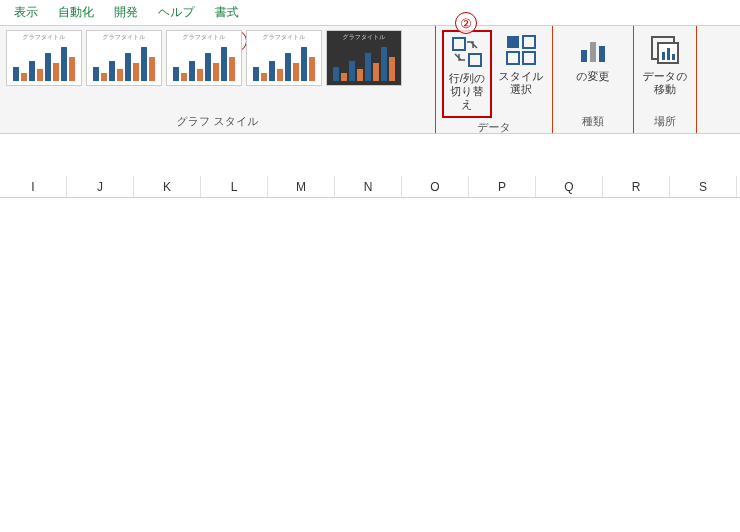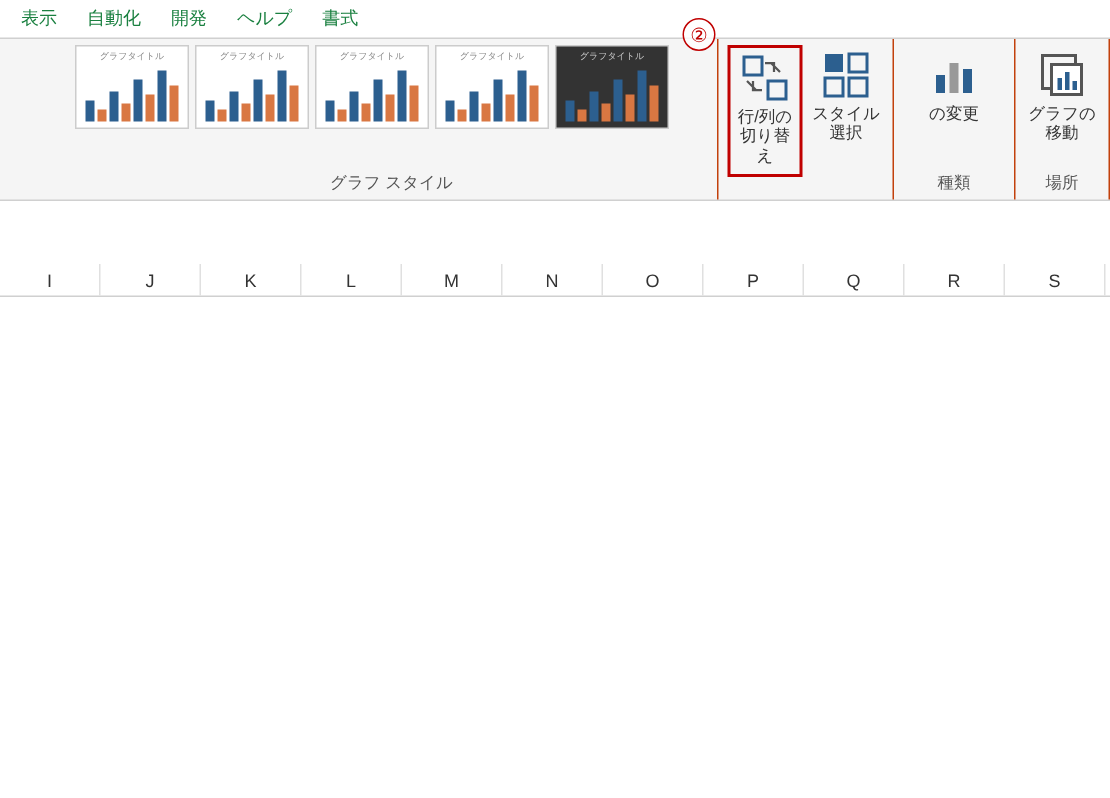--- a/index.html
+++ b/index.html
@@ -66,21 +66,21 @@
   <div class="tab">自動化</div>
   <div class="tab">開発</div>
   <div class="tab">ヘルプ</div>
   <div class="tab">書式</div>
 </div>
 
 <div class="ribbon">
   <div class="callout" style="left:225px; top:4px;">①</div>
   <div class="callout" style="left:455px; top:-14px;">②</div>
 
-  <div class="ribbon-group" style="width:436px;margin-left:44px;">
+  <div class="ribbon-group" style="width:436px;">
     <div class="ribbon-group-content">
       <div class="style-thumb">
         <span class="title">グラフタイトル</span>
         <div class="mini-bar" style="height:14px"></div>
           <div class="mini-bar orange" style="height:8px"></div>
         <div class="mini-bar" style="height:20px"></div>
           <div class="mini-bar orange" style="height:12px"></div>
         <div class="mini-bar" style="height:28px"></div>
           <div class="mini-bar orange" style="height:18px"></div>
         <div class="mini-bar" style="height:34px"></div>
@@ -150,20 +150,21 @@
         <svg class="icon" viewBox="0 0 32 32">
             <rect x="2" y="2" width="12" height="12" fill="#2c5f8f"></rect>
             <rect x="18" y="2" width="12" height="12" fill="none" stroke="#2c5f8f" stroke-width="2"></rect>
             <rect x="2" y="18" width="12" height="12" fill="none" stroke="#2c5f8f" stroke-width="2"></rect>
             <rect x="18" y="18" width="12" height="12" fill="none" stroke="#2c5f8f" stroke-width="2"></rect>
           </svg>
         <span class="lbl">スタイル</span>
         <span class="lbl">選択</span>
       </div>
     </div>
+    <div class="ribbon-group-label">データ</div>
   </div>
 
   <div class="ribbon-group">
     <div class="ribbon-group-content">
       <div class="ribbon-btn" style="width:68px">
         <svg class="icon" viewBox="0 0 32 32">
             <rect x="4" y="16" width="6" height="12" fill="#2c5f8f"></rect>
             <rect x="13" y="8" width="6" height="20" fill="#999"></rect>
             <rect x="22" y="12" width="6" height="16" fill="#2c5f8f"></rect>
           </svg>
@@ -176,21 +177,21 @@
   <div class="ribbon-group">
     <div class="ribbon-group-content">
       <div class="ribbon-btn">
         <svg class="icon" viewBox="0 0 32 32">
             <rect x="3" y="3" width="22" height="22" fill="none" stroke="#555" stroke-width="2"></rect>
             <rect x="9" y="9" width="20" height="20" fill="#fff" stroke="#555" stroke-width="2"></rect>
             <rect x="13" y="18" width="3" height="8" fill="#2c5f8f"></rect>
             <rect x="18" y="14" width="3" height="12" fill="#2c5f8f"></rect>
             <rect x="23" y="20" width="3" height="6" fill="#2c5f8f"></rect>
           </svg>
-        <span class="lbl">グラフの</span>
+        <span class="lbl">データの</span>
         <span class="lbl">移動</span>
       </div>
     </div>
     <div class="ribbon-group-label">場所</div>
   </div>
 </div>
 
 <div class="sheet">
   <div class="col-headers" id="col-headers">
       <div class="col-h">I</div>

